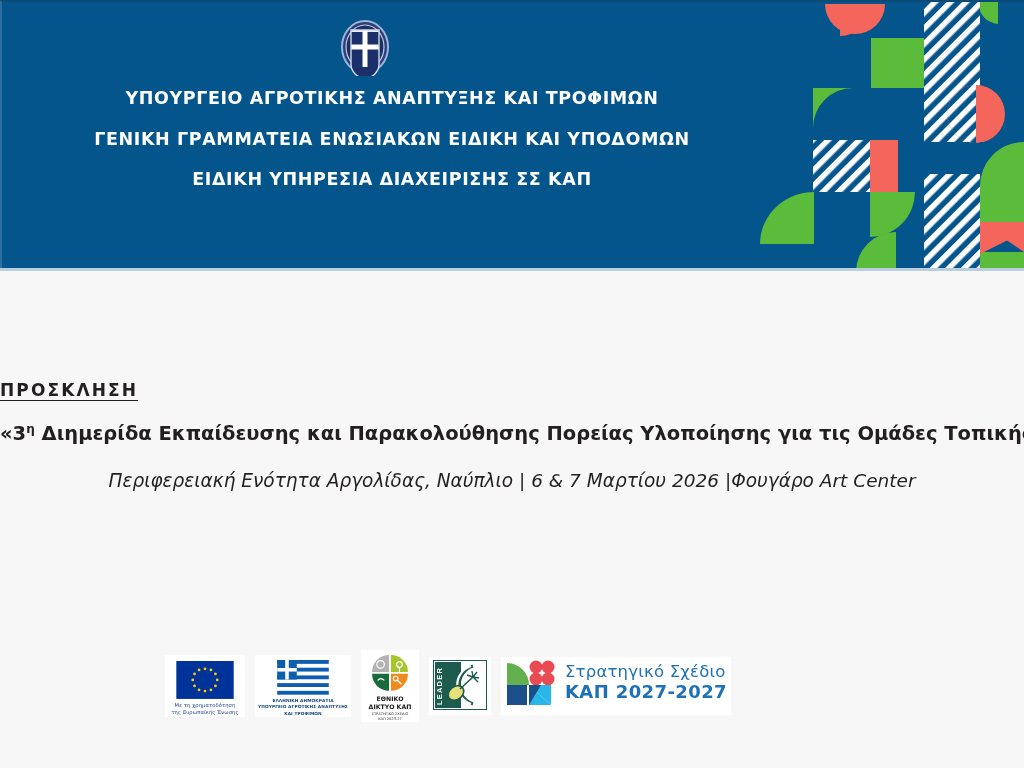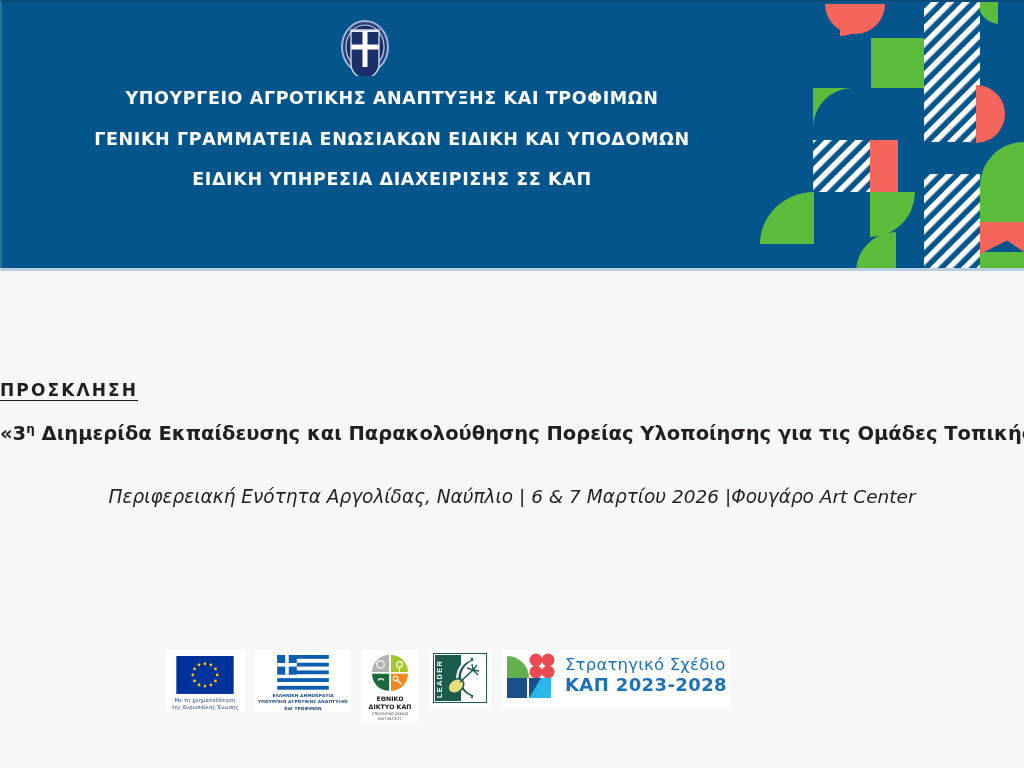--- a/index.html
+++ b/index.html
@@ -118,32 +118,31 @@
   .invite-subtitle {
     position: absolute;
     left: 0;
     top: 200px;
     width: 1024px;
     text-align: center;
     font-size: 18.5px;
     font-style: italic;
     color: #231f20;
     white-space: nowrap;
-    margin-top: 16px;
   }
 
   
   .logo-strip {
     position: absolute;
     left: 0;
     top: 380px;
     width: 896px;
     display: flex;
     justify-content: center;
-    align-items: flex-start;
+    align-items: center;
     gap: 10px;
   }
   .logo-box {
     background: #ffffff;
     display: flex;
     flex-direction: column;
     align-items: center;
     justify-content: flex-start;
     box-sizing: border-box;
   }
@@ -378,19 +377,19 @@
           <circle cx="43" cy="20" r="6.5" fill="#ea4a52"></circle>
           <path d="M2 26 h20 v20 h-20 a0 0 0 0 1 0 0 z" fill="#1a4f8a"></path>
           <path d="M22 46 a20 20 0 0 0 0 -20 z" fill="#ffffff"></path>
           <path d="M2 26 a20 20 0 0 1 20 20 h-20 z" fill="#1a4f8a"></path>
           <path d="M24 26 h22 v20 z" fill="#29b6e8"></path>
           <path d="M24 26 v20 h22 z" fill="#29b6e8"></path>
           <path d="M24 26 h12 l-12 20 z" fill="#1a4f8a"></path>
         </svg>
         <div>
           <div class="kap-text-1">Στρατηγικό Σχέδιο</div>
-          <div class="kap-text-2">ΚΑΠ 2023-2028</div>
+          <div class="kap-text-2">ΚΑΠ 2027-2027</div>
         </div>
       </div>
     </div>
 
   </div>
 </div>
 
 </body></html>

